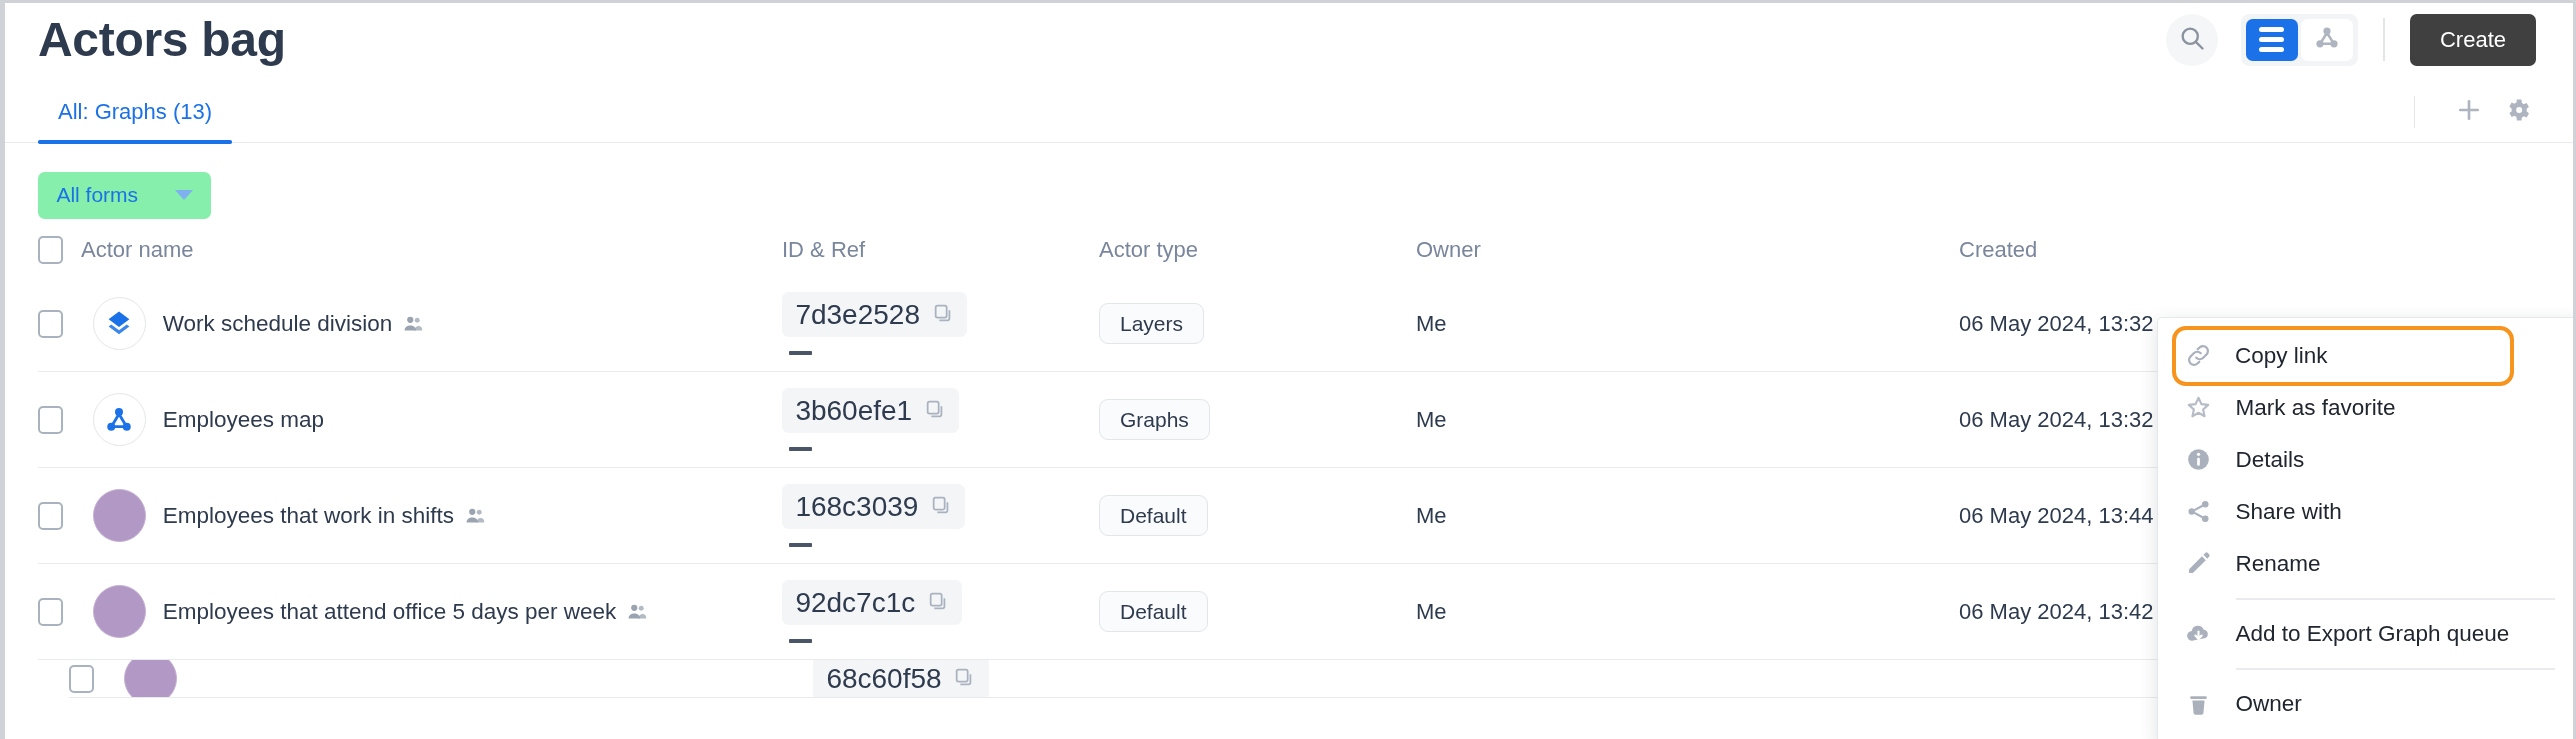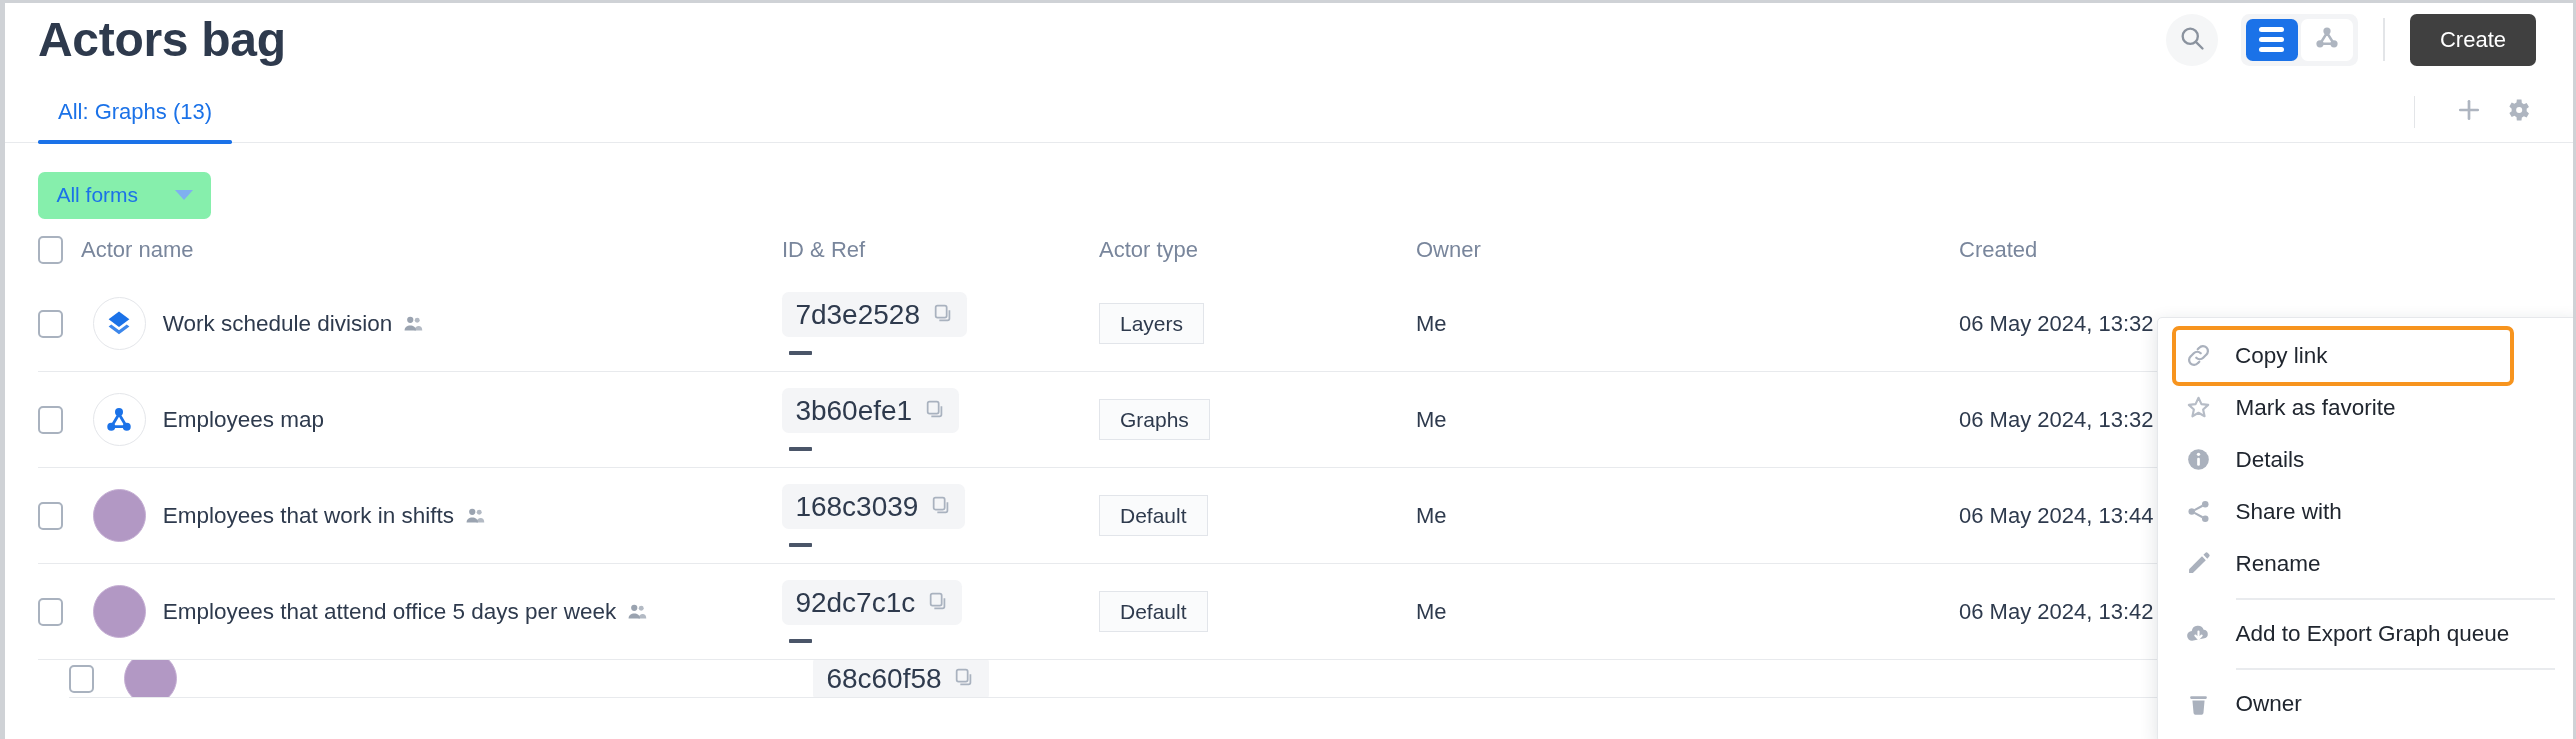--- a/index.html
+++ b/index.html
@@ -197,21 +197,21 @@
   .id-dash {
     display: block;
     width: 23.4px; height: 4.2px; background: #4a5568;
     margin: 13.4px 0 0 6.7px;
     border-radius: 0.8px;
   }
   .type-badge {
     display: inline-flex; align-items: center; justify-content: center;
     border: 1.7px solid #e2e5ea;
     background: #fafbfc;
-    border-radius: 0;
+    border-radius: 9px;
     padding: 7.5px 20px;
     font-size: 21px;
     color: #2e3a4d;
   }
   .owner-text { font-size: 22px; color: #2e3a4d; }
   .date-text  { font-size: 22px; color: #2e3a4d; }
 
   
   .ctxmenu {
     position: absolute;
@@ -239,21 +239,21 @@
   }
   .mi-label {
     font-size: 22.5px; color: #20262f;
     margin-left: 18.4px; white-space: nowrap;
   }
   .mi.highlight {
     outline: 4.2px solid #f7941e;
     outline-offset: -0.8px;
     margin: 0 70px 0 18.4px;
     padding-left: 3.3px;
-    border-radius: 3px;
+    border-radius: 10px;
   }
   .mi-sep {
     height: 1.7px; background: #e9ebee; margin: 8.3px 25px 8.3px 78px;
   }
   .partial-row-clip { overflow: hidden; height: 38px; margin-left: 31px; }
 </style>
 </head>
 <body>
 
 <div class="page">

